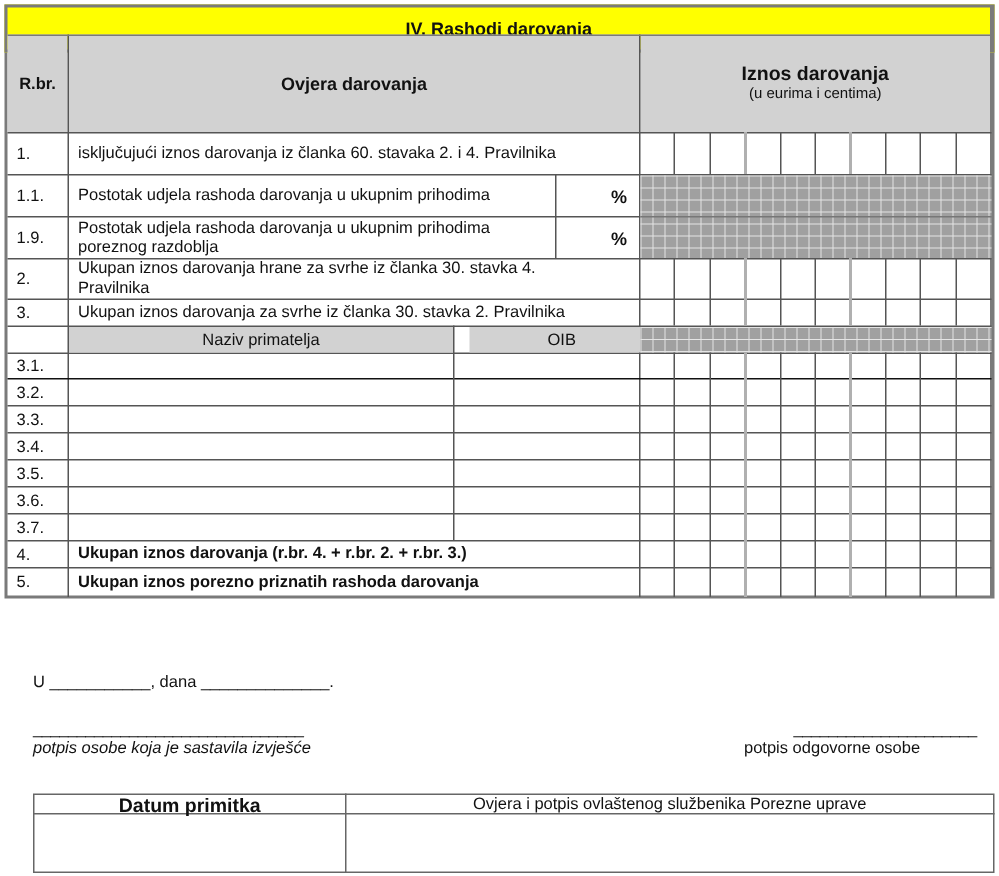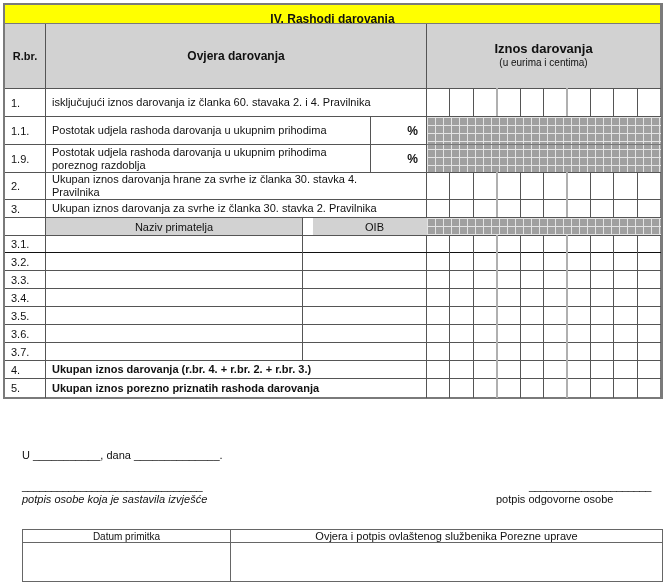--- a/index.html
+++ b/index.html
@@ -181,16 +181,16 @@
 
 <div class="abs sig-text" style="left:22px;top:449px;">U ___________, dana ______________.</div>
 <div class="abs sig-text" style="left:22px;top:480px;letter-spacing:-0.3px;">_______________________________</div>
 <div class="abs sig-text" style="left:22px;top:493px;font-style:italic;">potpis osobe koja je sastavila izvješće</div>
 <div class="abs sig-text" style="left:489px;top:480px;letter-spacing:-0.3px;margin-left:40px;">_____________________</div>
 <div class="abs sig-text" style="left:496px;top:493px;">potpis odgovorne osobe</div>
 
 <div class="abs" style="left:22px;top:529px;width:641px;height:53px;border:1px solid #666;"></div>
 <div class="hline" style="left:22px;top:542px;width:641px;background:#666;"></div>
 <div class="vline" style="left:230px;top:529px;height:53px;background:#666;"></div>
-<div class="cell centered" style="left:23px;top:530px;width:207px;height:12px;font-size:10px;">Datum primitka</div>
+<div class="cell centered" style="left:23px;top:530px;width:207px;height:12px;font-size:13px;font-weight:bold;">Datum primitka</div>
 <div class="cell centered" style="left:231px;top:530px;width:431px;height:12px;font-size:11px;">Ovjera i potpis ovlaštenog službenika Porezne uprave</div>
 <div class="cell" style="left:23px;top:543px;width:207px;height:38px;"></div>
 <div class="cell" style="left:231px;top:543px;width:431px;height:38px;"></div>
 
 </body></html>

